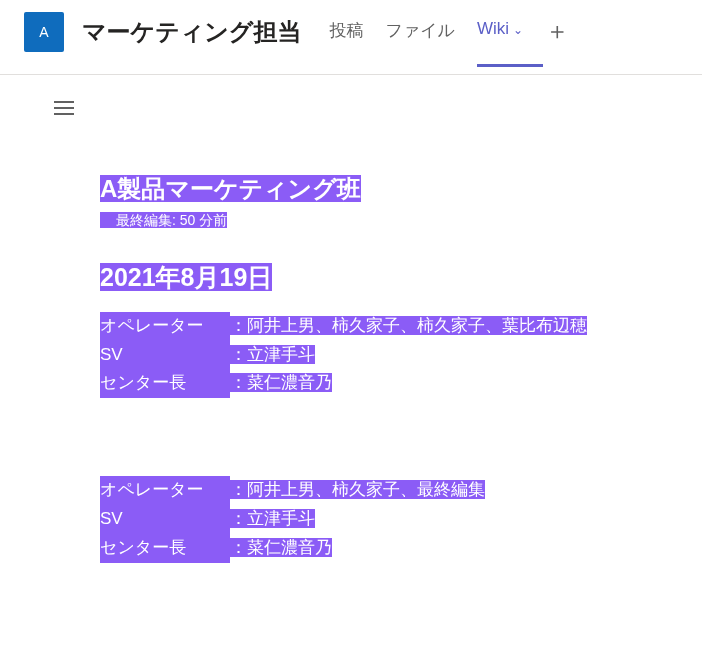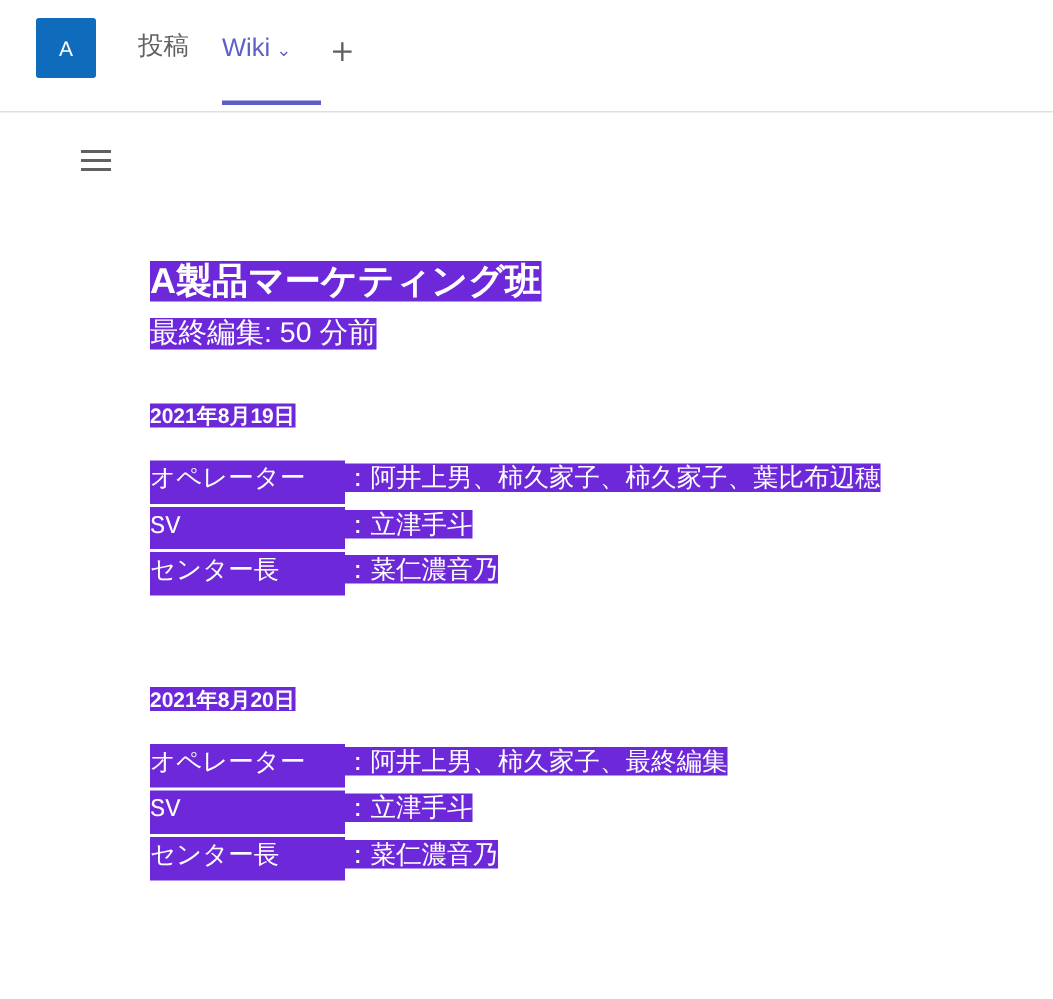--- a/index.html
+++ b/index.html
@@ -29,21 +29,21 @@
     border-radius: 2px;
     font-weight: 400;
   }
   .channel-name {
     font-size: 24px;
     font-weight: 700;
     color: #252423;
   }
   .tabs {
     display: flex;
-    align-items: flex-end;
+    align-items: flex-start;
     gap: 22px;
     margin-left: 10px;
   }
   .tab {
     font-size: 17px;
     color: #616161;
     cursor: pointer;
     padding-bottom: 4px;
   }
   .tab.active {
@@ -89,36 +89,37 @@
   .hamburger span {
     display: block;
     width: 20px;
     height: 2px;
     background: #616161;
   }
   .content {
     padding: 40px 0 0 100px;
   }
   .sel {
-    background: #6d28d9;
+    background: #8b5cf6;
     color: #fff;
   }
   .page-title {
     font-size: 24px;
     font-weight: 700;
     display: inline;
     line-height: 1.3;
   }
   .last-edit {
-    font-size: 19px;
+    font-size: 14px;
     display: inline;
     line-height: 1.5;
+    padding-left: 16px;
   }
   .section-heading {
-    font-size: 14px;
+    font-size: 25px;
     font-weight: 700;
     display: inline;
     line-height: 1.3;
   }
   .row {
     margin-top: 6px;
   }
   .body-text {
     font-size: 17px;
     line-height: 1.7;
@@ -126,36 +127,37 @@
   .tbl {
     display: inline-block;
   }
   .tbl-row {
     display: block;
     white-space: nowrap;
   }
   .lbl {
     display: inline-block;
     width: 130px;
-    font-family: Liberation Mono, monospace;
   }
   .col {
     display: inline;
   }
   .gap-lg { height: 30px; }
   .gap-md { height: 18px; }
   .gap-xl { height: 60px; }
 </style>
 </head>
 <body>
 
 <div class="header">
   <div class="avatar">A</div>
+  <div class="channel-name">マーケティング担当</div>
   <div class="tabs">
     <div class="tab">投稿</div>
+    <div class="tab">ファイル</div>
     <div class="tab active">
       <span>Wiki</span><span class="chevron">⌄</span>
     </div>
     <div class="plus-tab">＋</div>
   </div>
 </div>
 
 <div class="divider"></div>
 
 <div class="subbar">
@@ -176,21 +178,20 @@
   <div><span class="sel section-heading">2021年8月19日</span></div>
   <div class="gap-md"></div>
   <div class="tbl body-text">
     <span class="tbl-row"><span class="sel lbl">オペレーター</span><span class="sel col">：阿井上男、柿久家子、柿久家子、葉比布辺穂</span></span>
     <span class="tbl-row"><span class="sel lbl">SV</span><span class="sel col">：立津手斗</span></span>
     <span class="tbl-row"><span class="sel lbl">センター長</span><span class="sel col">：菜仁濃音乃</span></span>
   </div>
 
   <div class="gap-xl"></div>
 
-  <div><span class="sel section-heading">2021年8月20日</span></div>
   <div class="gap-md"></div>
   <div class="tbl body-text">
     <span class="tbl-row"><span class="sel lbl">オペレーター</span><span class="sel col">：阿井上男、柿久家子、最終編集</span></span>
     <span class="tbl-row"><span class="sel lbl">SV</span><span class="sel col">：立津手斗</span></span>
     <span class="tbl-row"><span class="sel lbl">センター長</span><span class="sel col">：菜仁濃音乃</span></span>
   </div>
 
 </div>
 
 </body></html>

